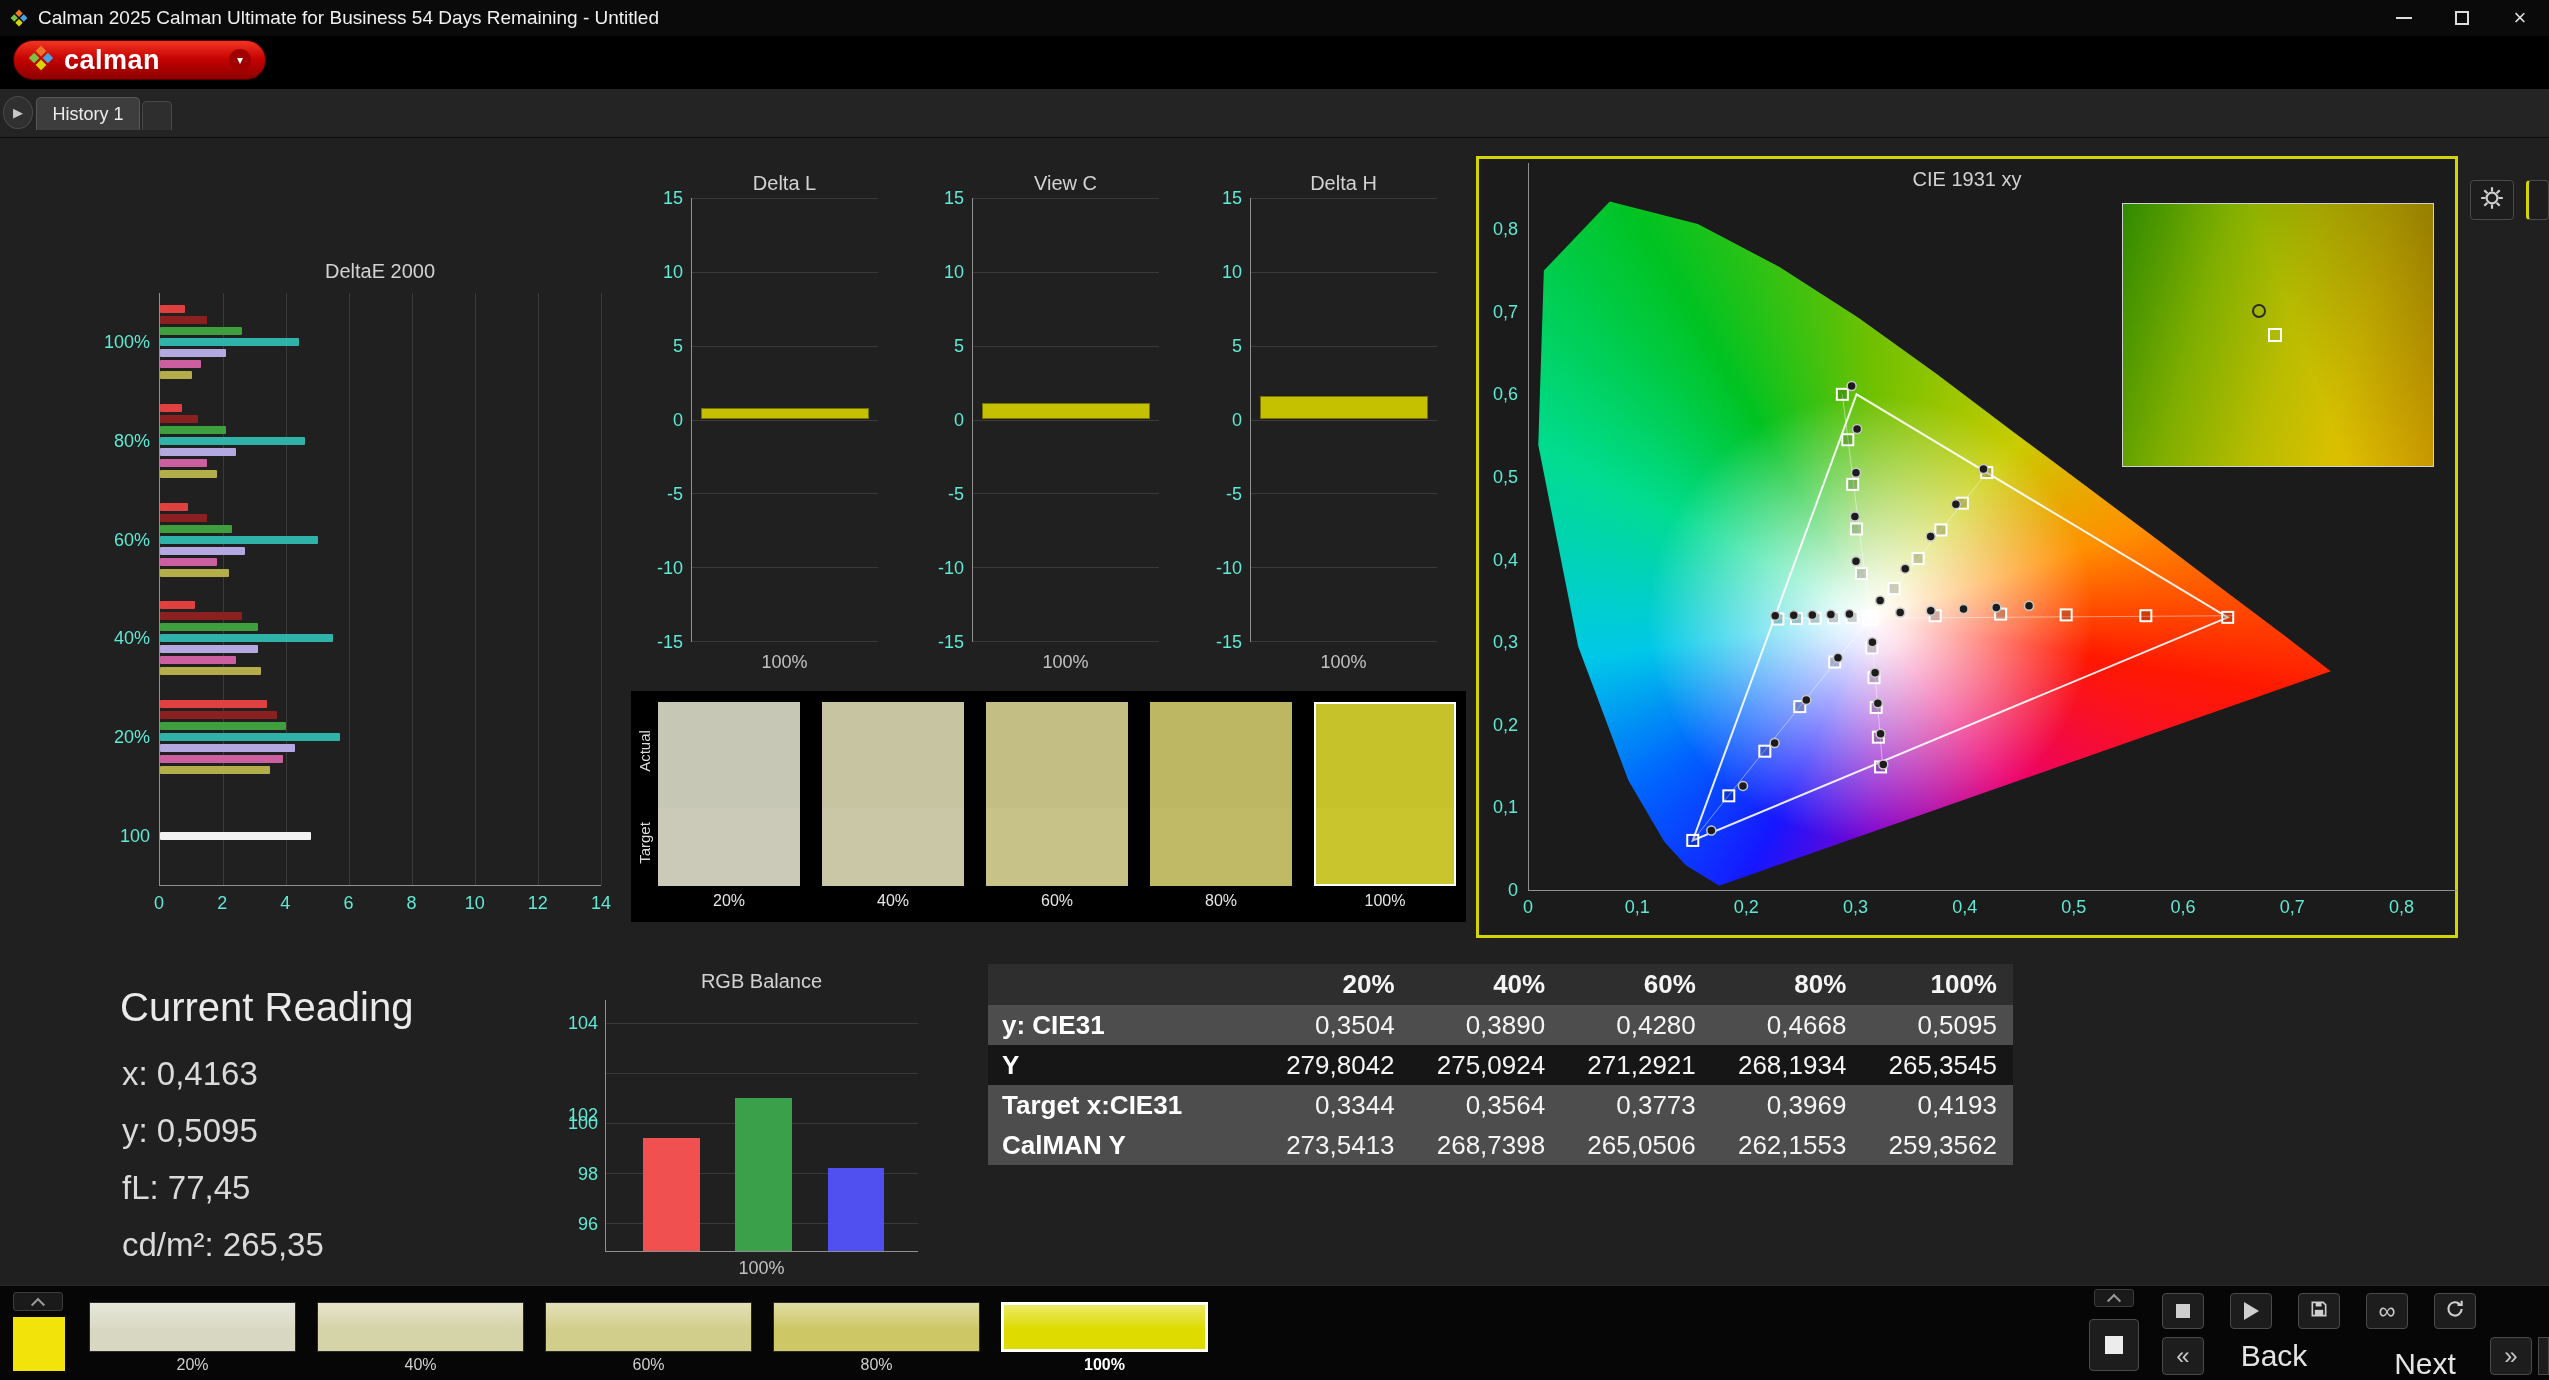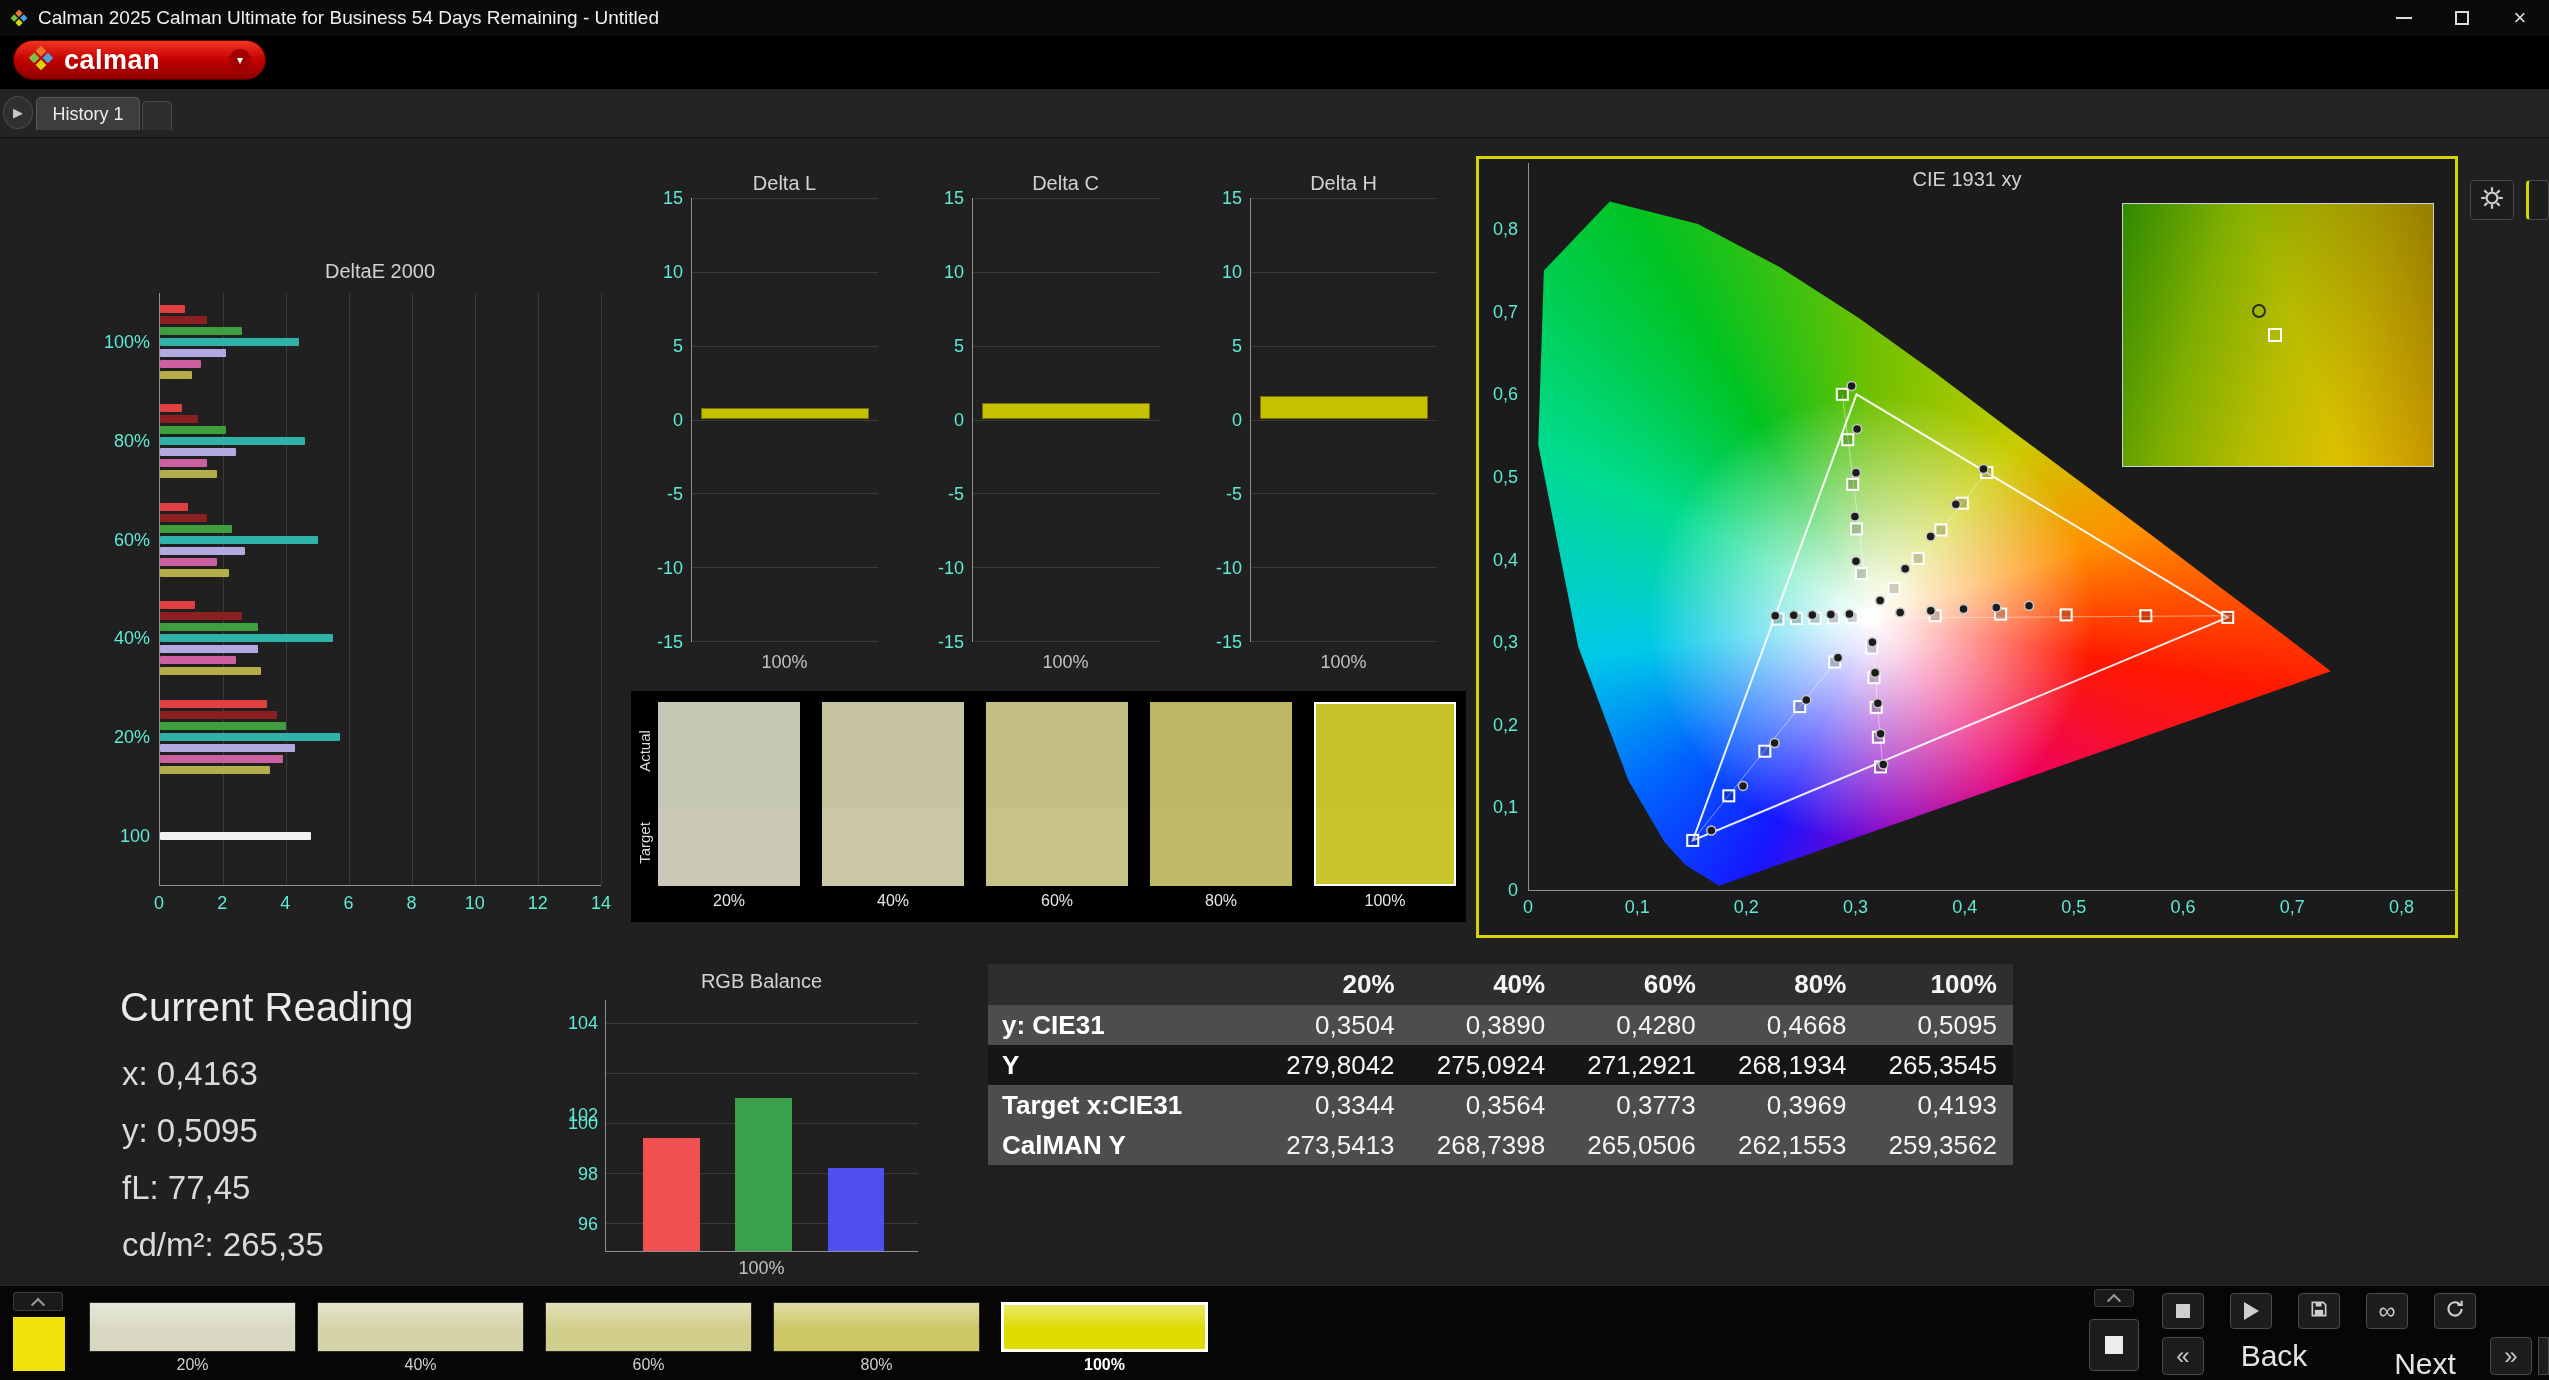--- a/index.html
+++ b/index.html
@@ -284,21 +284,21 @@
       <div class="hgrid" style="top: 16.6667%;"></div>
       <div class="hgrid" style="top: 33.3333%;"></div>
       <div class="hgrid" style="top: 50%;"></div>
       <div class="hgrid" style="top: 66.6667%;"></div>
       <div class="hgrid" style="top: 83.3333%;"></div>
       <div class="hgrid" style="top: 100%;"></div>
       <div class="ybar" style="left: 5%; right: 5%; top: 47.3333%; height: 2.66667%; background: rgb(198, 193, 0);"></div>
     </div>
   <div class="axis-label" style="left:691px;top:652px;width:187px;">100%</div>
 
-  <div class="chart-title" style="left:972px;top:172px;width:187px;">Delta C</div>
+  <div class="chart-title" style="left:972px;top:172px;width:187px;">View C</div>
   <div id="dc-ylabels" style="position:absolute;left:912px;top:198px;width:52px;height:444px;">
       <div class="tick yt" style="top: 0%;">15</div>
       <div class="tick yt" style="top: 16.6667%;">10</div>
       <div class="tick yt" style="top: 33.3333%;">5</div>
       <div class="tick yt" style="top: 50%;">0</div>
       <div class="tick yt" style="top: 66.6667%;">-5</div>
       <div class="tick yt" style="top: 83.3333%;">-10</div>
       <div class="tick yt" style="top: 100%;">-15</div>
     </div>
   <div id="dc-plot" class="plot" style="left:972px;top:198px;width:187px;height:444px;">

